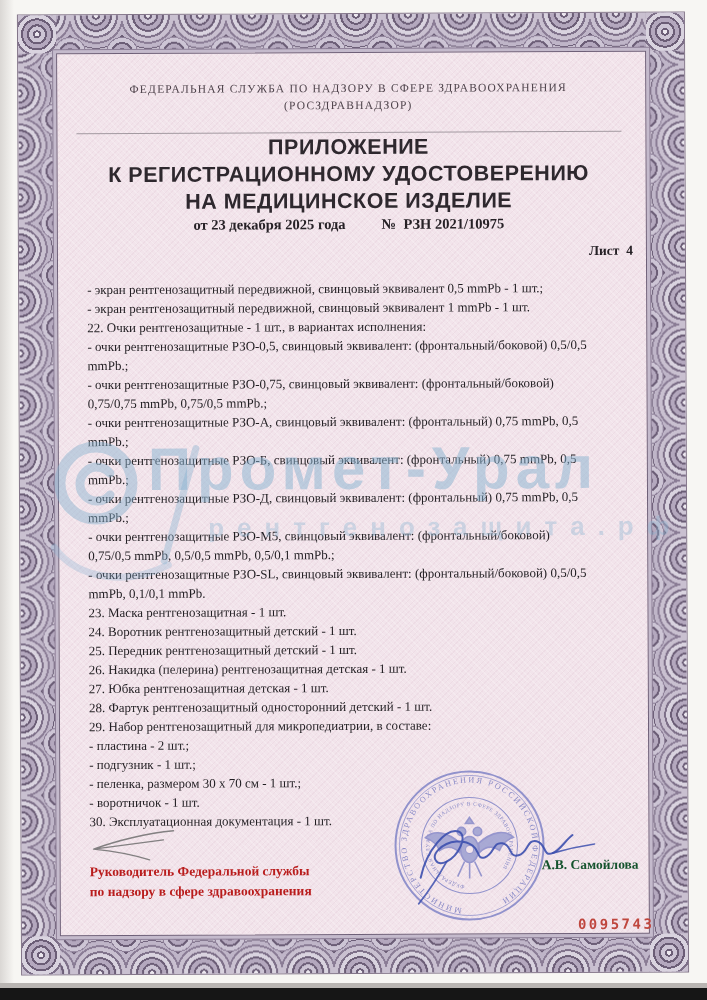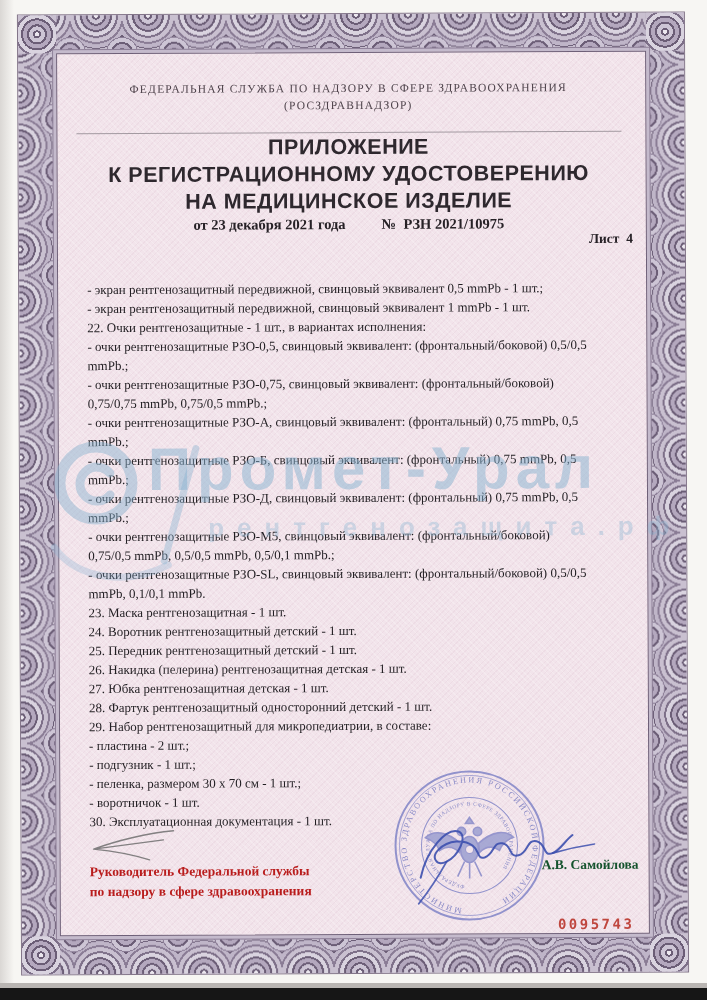--- a/index.html
+++ b/index.html
@@ -53,29 +53,29 @@
   
   .content{position:absolute;inset:0;z-index:10;color:#211e22;}
   .agency{position:absolute;top:66px;left:50px;width:560px;text-align:center;
     font-size:11.5px;line-height:17px;letter-spacing:1.2px;color:#4f444c;}
   .hr{position:absolute;top:118px;left:58px;width:545px;height:1px;background:#a39aa1;}
   .title{position:absolute;top:120px;left:30px;width:600px;text-align:center;
     font-family:"Liberation Sans",sans-serif;font-weight:bold;font-size:21.5px;
     line-height:27px;letter-spacing:.5px;color:#2e282e;}
   .dateline{position:absolute;top:202px;left:30px;width:600px;display:flex;
     justify-content:center;gap:36px;font-weight:bold;font-size:14.5px;color:#262126;}
-  .sheet{position:absolute;top:218px;right:52px;font-weight:bold;font-size:13.5px;
+  .sheet{position:absolute;top:230px;right:52px;font-weight:bold;font-size:13.5px;
     white-space:pre;color:#262126;}
   .body-lines{position:absolute;top:265px;left:68px;width:560px;}
   .body-line{white-space:pre;height:19px;line-height:19px;font-size:13px;}
 
   .signer{position:absolute;top:847px;left:68px;font-weight:bold;font-size:13.5px;
     line-height:19.5px;color:#b91c1c;}
   .name{position:absolute;top:844px;left:520px;font-weight:bold;font-size:13.5px;color:#14532d;}
-  .serial{position:absolute;top:903px;left:536px;font-family:"DejaVu Sans Mono",monospace;
+  .serial{position:absolute;top:903px;left:556px;font-family:"DejaVu Sans Mono",monospace;
     font-weight:bold;font-size:14px;letter-spacing:2.5px;color:#bf463e;}
 
   .pencil{position:absolute;left:64px;top:806px;}
   .stamp{position:absolute;left:368px;top:752px;opacity:.88;}
   .stamp text{font-family:"Liberation Serif",serif;fill:#7b7ec2;}
   .signature-svg{position:absolute;left:385px;top:798px;}
 
   
   .watermark{position:absolute;inset:0;z-index:30;pointer-events:none;}
   .wm-text{position:absolute;left:128px;top:420px;white-space:nowrap;
@@ -110,21 +110,21 @@
     </div>
     <div class="hr"></div>
 
     <div class="title">
       <div>ПРИЛОЖЕНИЕ</div>
       <div>К РЕГИСТРАЦИОННОМУ УДОСТОВЕРЕНИЮ</div>
       <div>НА МЕДИЦИНСКОЕ ИЗДЕЛИЕ</div>
     </div>
 
     <div class="dateline">
-      <span>от 23 декабря 2021 года</span>
+      <span>от 23 декабря 2025 года</span>
       <span style="white-space:pre;">№  РЗН 2021/10975</span>
     </div>
 
     <div class="sheet">Лист  4</div>
 
     <div class="body-lines">
 
     <div class="body-line">- экран рентгенозащитный передвижной, свинцовый эквивалент 0,5 mmPb - 1 шт.;</div>
         <div class="body-line">- экран рентгенозащитный передвижной, свинцовый эквивалент 1 mmPb - 1 шт.</div>
         <div class="body-line">22. Очки рентгенозащитные - 1 шт., в вариантах исполнения:</div>

